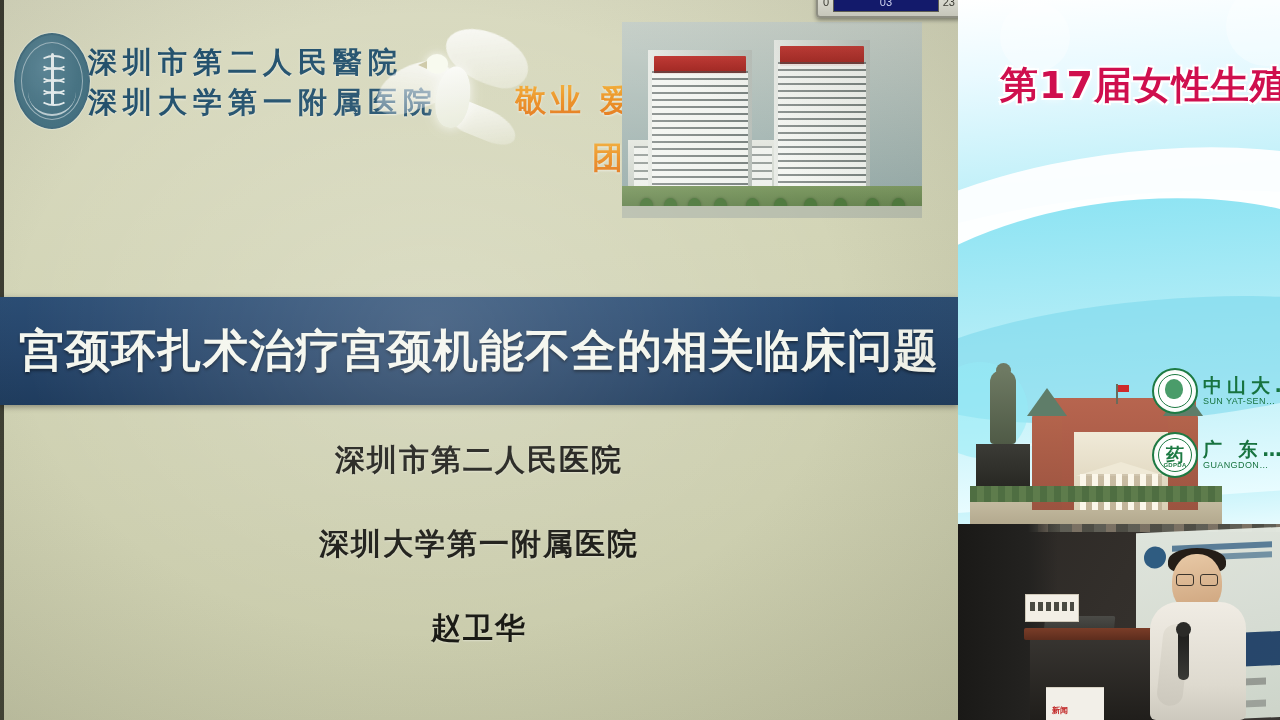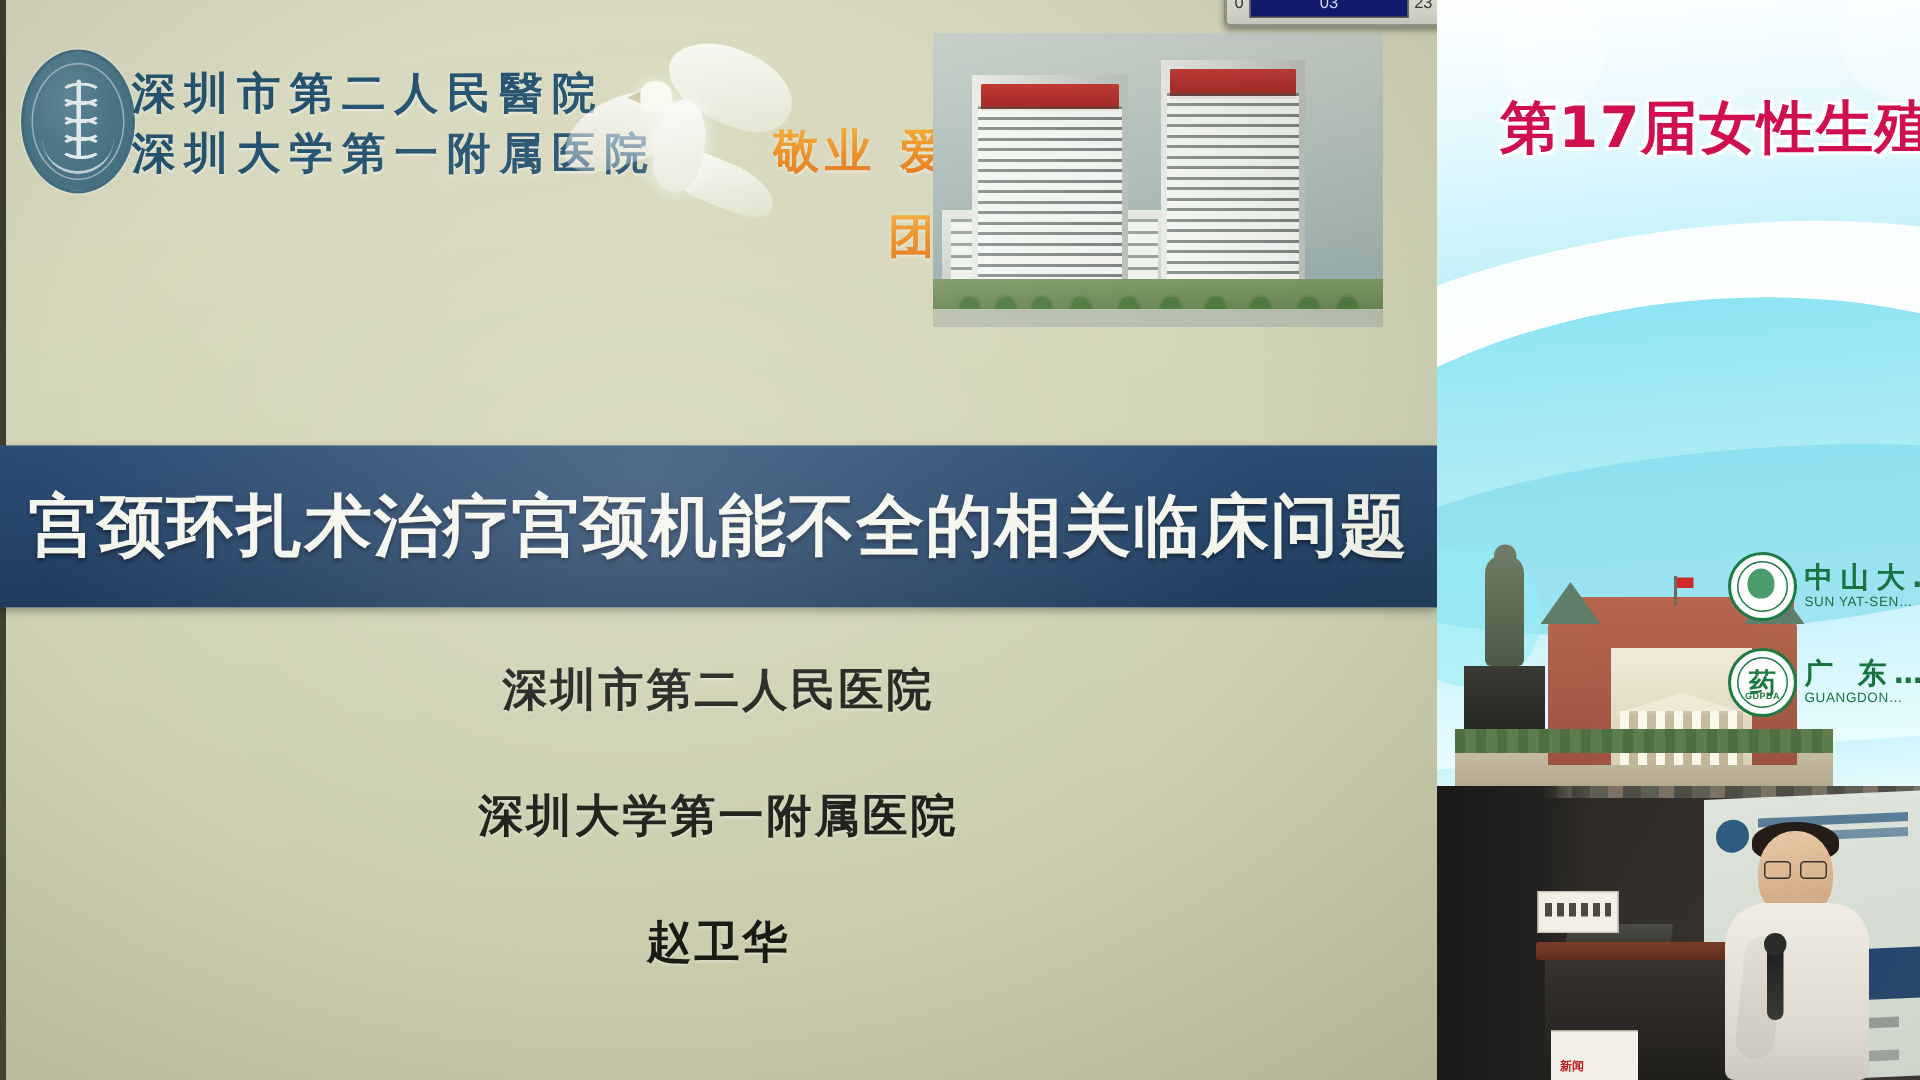--- a/index.html
+++ b/index.html
@@ -220,21 +220,21 @@
   #speaker .topstrip{position:absolute;left:0;top:0;width:322px;height:8px;
          background:repeating-linear-gradient(90deg,#6a6a60 0 12px,#8d8272 12px 22px,#55554c 22px 34px);opacity:.8;}
   #speaker .podium{position:absolute;left:72px;bottom:0;width:142px;height:92px;
          background:linear-gradient(180deg,#3a3733,#201e1b);}
   #speaker .podium .top{position:absolute;left:-6px;top:0;width:154px;height:12px;
          background:linear-gradient(180deg,#7a3d28,#5d2d1d);border-radius:2px;}
   #speaker .podium .placard{position:absolute;left:-5px;top:-34px;width:52px;height:26px;
          background:#f3efe6;border:1px solid #cfc8b8;}
   #speaker .podium .placard i{position:absolute;left:4px;top:7px;right:4px;height:9px;
          background:repeating-linear-gradient(90deg,#4a4a42 0 5px,transparent 5px 8px);font-style:normal;}
-  #speaker .podium .redsign{position:absolute;left:4px;bottom:0;width:58px;height:32px;
+  #speaker .podium .redsign{position:absolute;left:16px;bottom:0;width:58px;height:32px;
          background:#f2efe8;border-top:1px solid #d8d2c4;}
   #speaker .podium .redsign b{position:absolute;left:6px;bottom:4px;font-size:8px;color:#c02222;}
   #speaker .laptop{position:absolute;left:86px;bottom:78px;width:70px;height:26px;
          background:linear-gradient(180deg,#4b4b47,#2c2c28);border-radius:2px;transform:skewX(-6deg);}
   #speaker .laptop:after{content:"";position:absolute;left:-6px;bottom:-8px;width:84px;height:9px;
          background:#35352f;border-radius:2px;}
   #speaker .person{position:absolute;left:186px;bottom:0;width:108px;height:178px;}
   #speaker .person .torso{position:absolute;left:6px;bottom:0;width:96px;height:118px;
          background:linear-gradient(180deg,#f0ece4 0%,#dedacf 70%,#cdc9be 100%);
          border-radius:28px 26px 6px 6px;}

